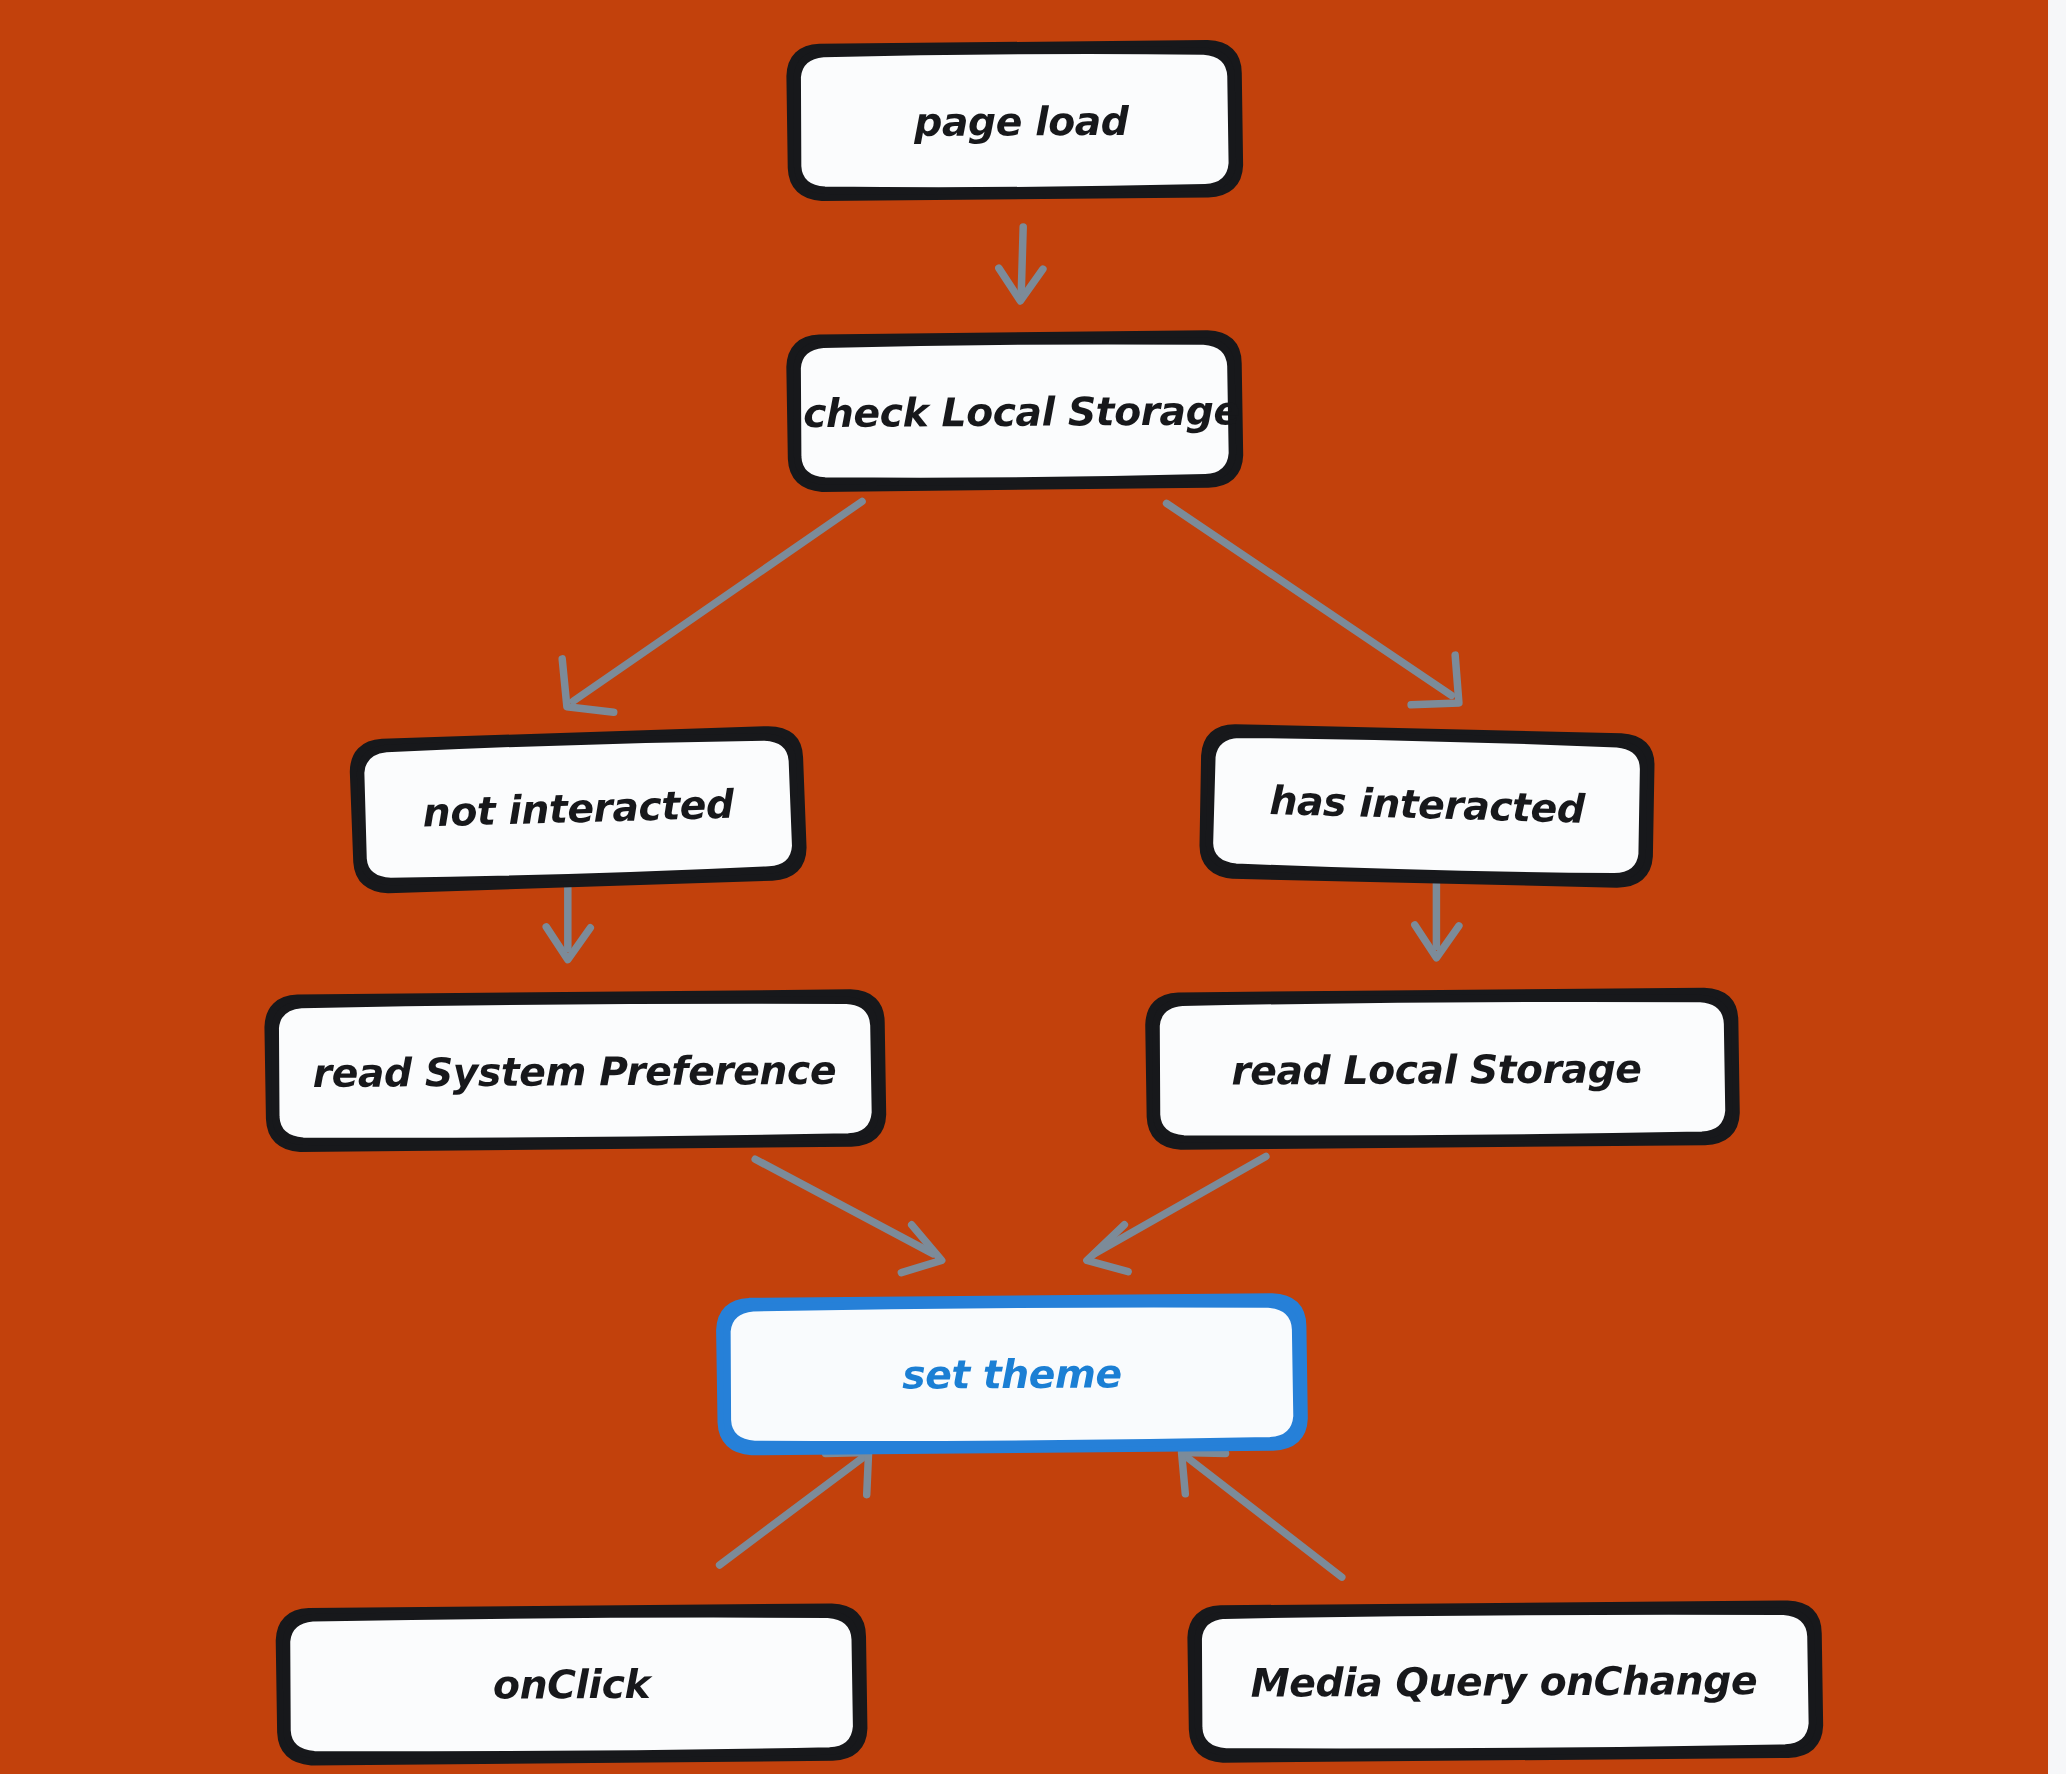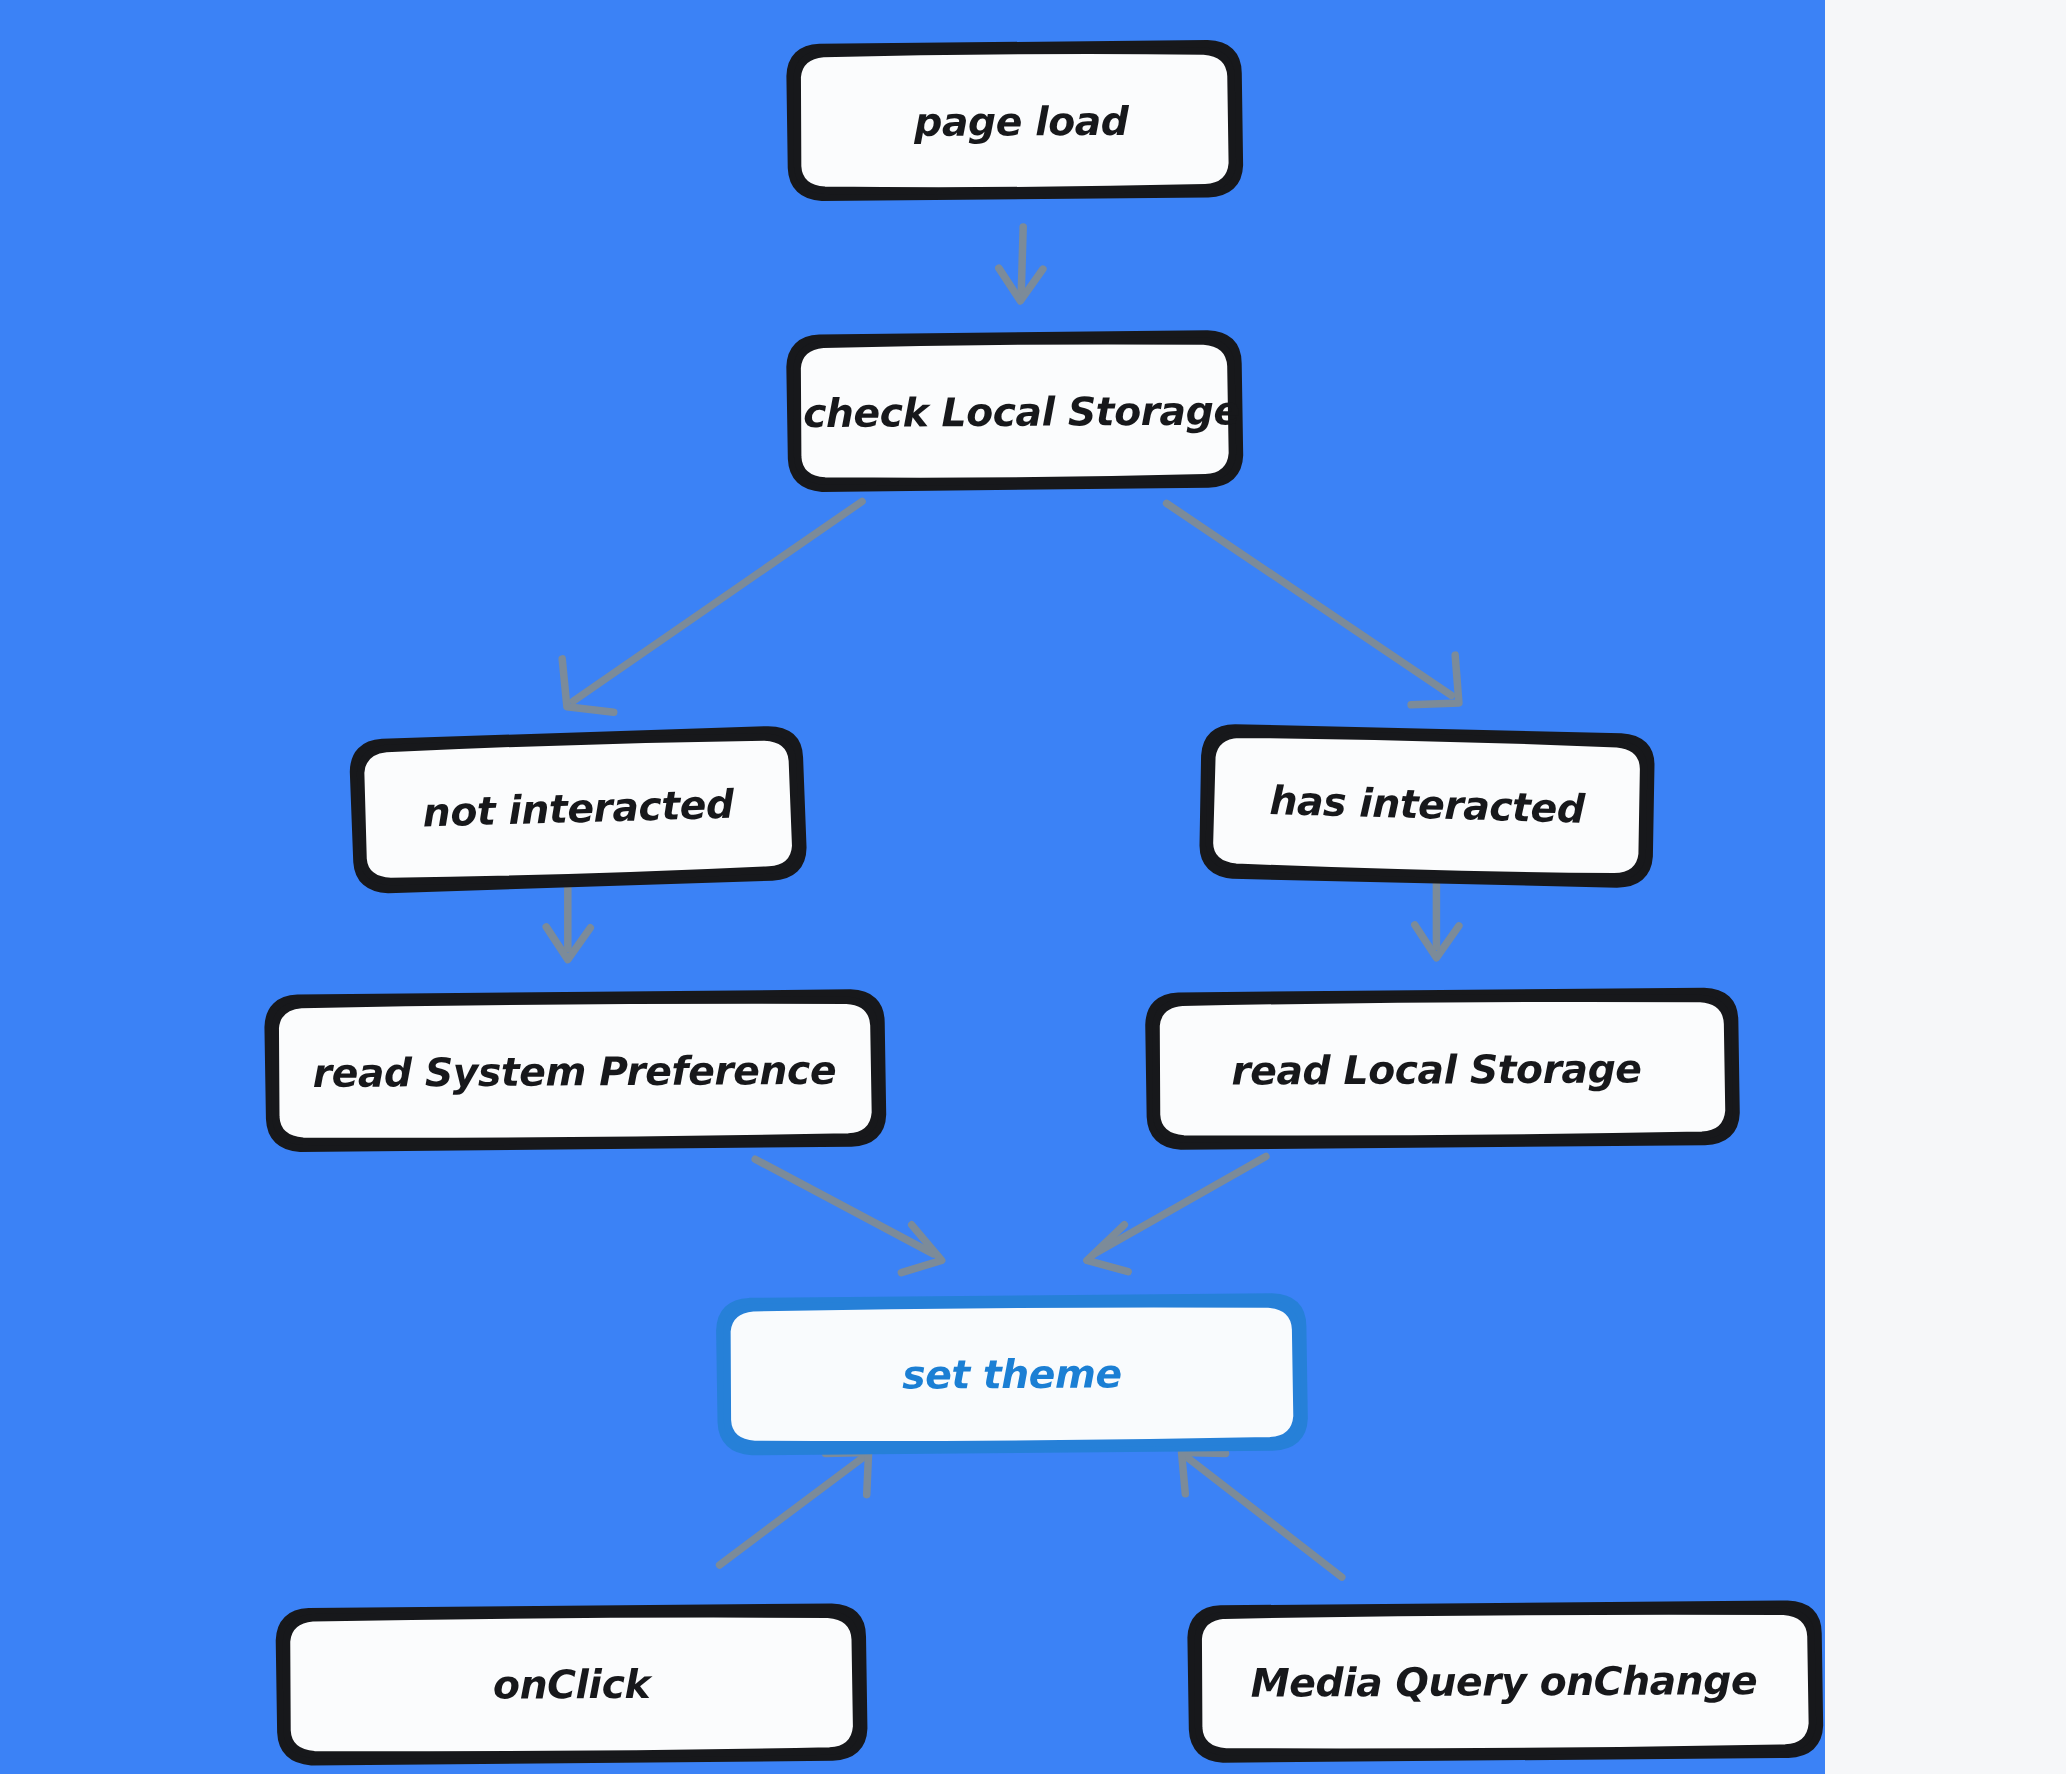--- a/index.html
+++ b/index.html
@@ -9,23 +9,23 @@
     background: #f6f7f9;
   }
   body {
     width: 2067px;
     height: 1775px;
     overflow: hidden;
     font-family: "DejaVu Sans", sans-serif;
   }
   #canvas-root {
     position: relative;
-    width: 1825px;
+    width: 2048px;
     height: 1775px;
-    background: #3b82f6;
+    background: #c2410c;
   }
   #flow-svg {
     position: absolute;
     top: 0;
     left: 0;
     width: 2067px;
     height: 1775px;
     display: block;
   }
   .node-label {

